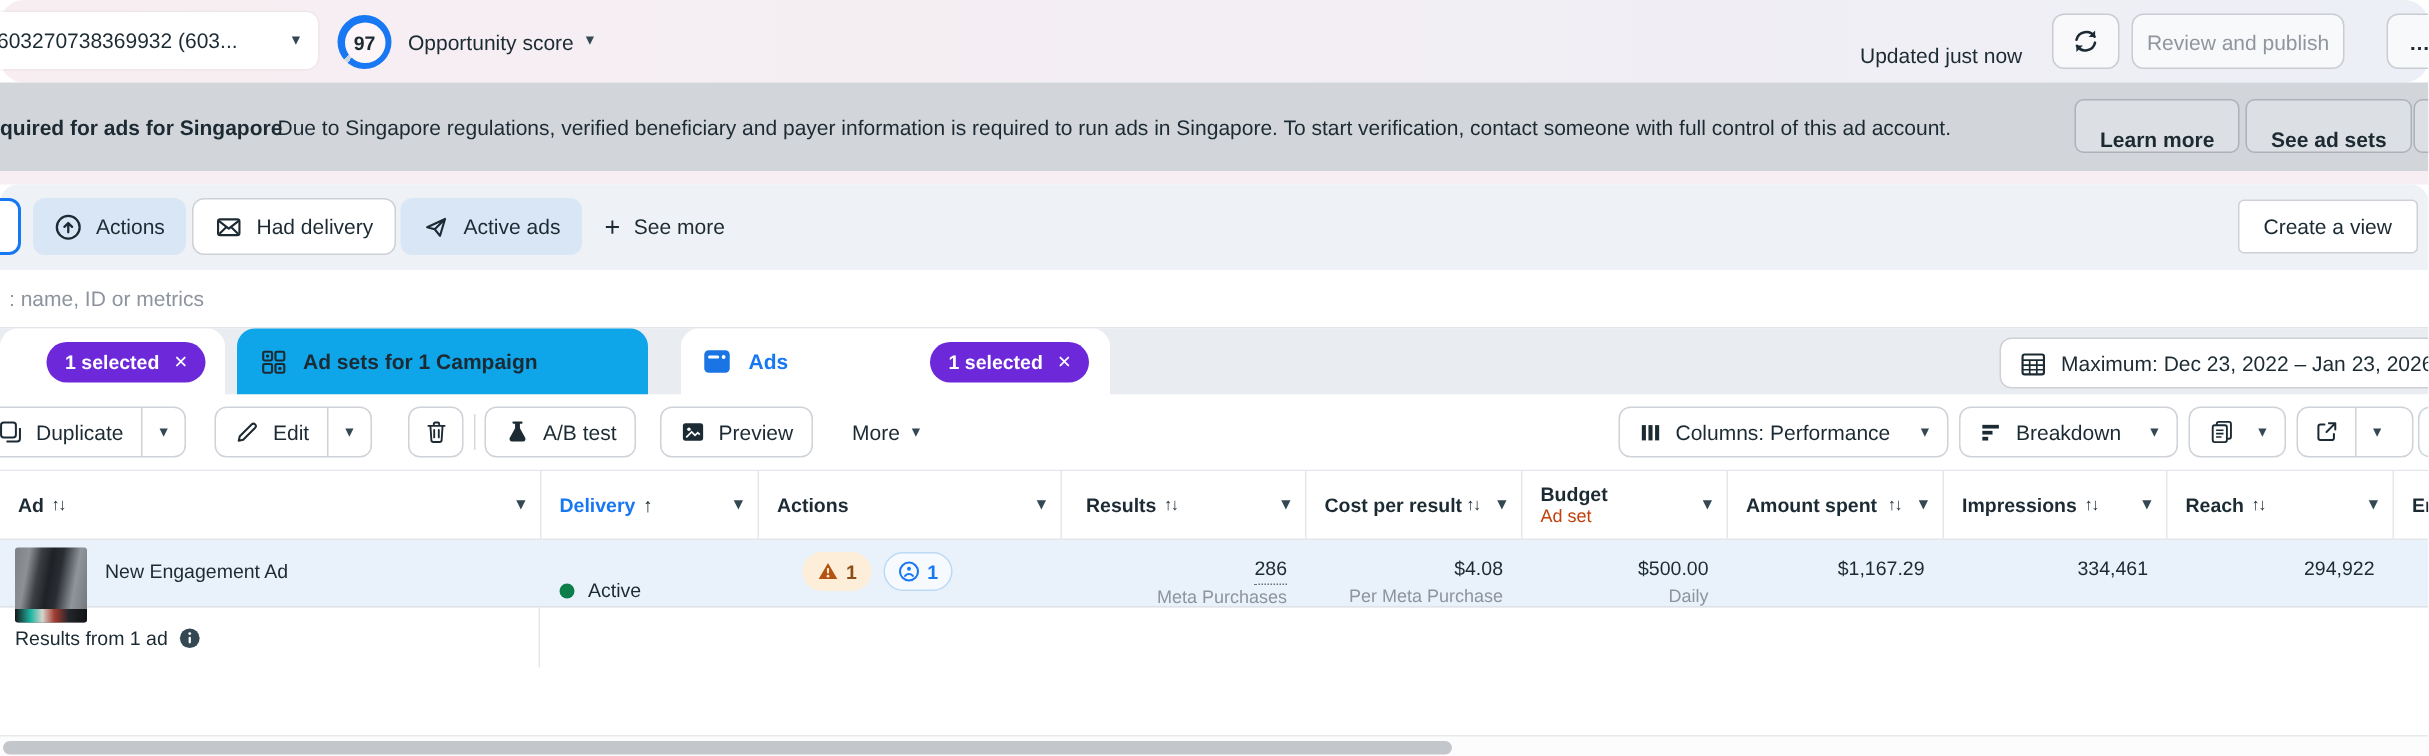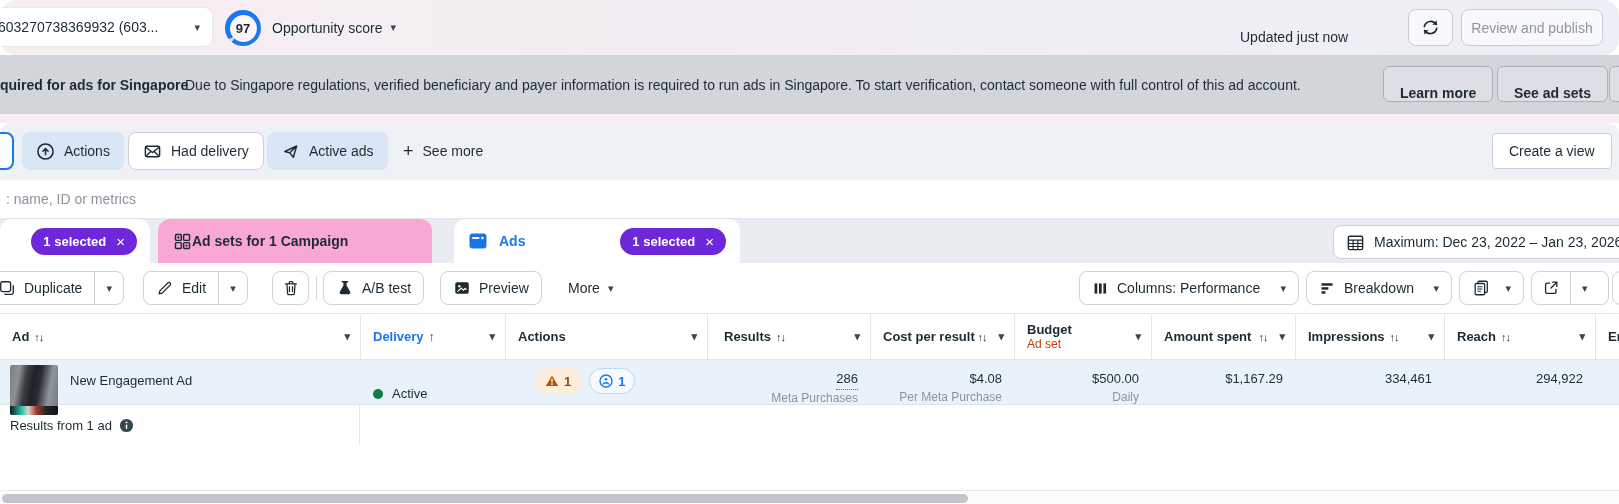--- a/index.html
+++ b/index.html
@@ -14,21 +14,21 @@
   .caret{font-size:11px;color:#344854;line-height:1;}
   .acct-btn .caret{margin-left:auto;padding-left:8px;}
   .score-ring{position:absolute;left:225px;top:10px;width:36px;height:36px;border-radius:50%;
               background:conic-gradient(from 230deg,#1877f2 0 349deg,#cfd5de 349deg 360deg);
               display:flex;align-items:center;justify-content:center;}
   .score-ring .inner{width:27px;height:27px;border-radius:50%;background:#fdf5f7;display:flex;align-items:center;justify-content:center;
                      font-size:13px;font-weight:bold;}
   .score-lbl{position:absolute;left:272px;top:0;height:55px;display:flex;align-items:center;gap:8px;font-size:14px;}
   .updated{position:absolute;left:1240px;top:0;height:73px;display:flex;align-items:center;font-size:14px;}
   .tb-btn{position:absolute;top:9px;height:37px;background:rgba(255,255,255,0.6);border:1px solid #c9ccd3;border-radius:8px;
-          display:flex;align-items:center;justify-content:center;font-size:14px;margin-left:40px;}
+          display:flex;align-items:center;justify-content:center;font-size:14px;}
   
   .banner{position:relative;height:59px;background:#d2d5da;}
   .banner .title{position:absolute;left:0;top:0;height:59px;display:flex;align-items:center;font-weight:bold;font-size:14px;white-space:nowrap;}
   .banner .msg{position:absolute;left:185px;top:0;height:59px;width:1160px;display:flex;align-items:center;font-size:14px;
                white-space:nowrap;overflow:hidden;}
   .banner-btn{position:absolute;top:11px;height:36px;background:#dcdfe3;border:1px solid #adb2ba;border-radius:6px;
               display:flex;align-items:flex-end;padding:0 16px;font-size:14px;font-weight:bold;white-space:nowrap;}
   
   .pinkstrip{height:9px;background:#f7eef3;}
   
@@ -179,21 +179,21 @@
     <input type="text" placeholder=": name, ID or metrics" style="">
   </div>
 
   <div class="tabsrow">
     <div class="tab" style="left:0;width:150px;background:#fff;justify-content:flex-end;padding-right:13px;">
       <div class="selbadge">
         <span>1 selected</span>
         <span class="x">×</span>
       </div>
     </div>
-    <div class="tab" style="left:158px;width:274px;background:#f9a8d4;gap:0;padding-left:15px;">
+    <div class="tab" style="left:158px;width:274px;background:#0ea5e9;gap:10px;padding-left:15px;">
       <svg viewBox="0 0 20 20" width="19" height="19">
         <rect x="2.6" y="2.6" width="6.2" height="6.2" rx="1" fill="none" stroke="#1c2b33" stroke-width="1.5"></rect>
         <rect x="11.2" y="2.6" width="6.2" height="6.2" rx="1" fill="none" stroke="#1c2b33" stroke-width="1.5"></rect>
         <rect x="2.6" y="11.2" width="6.2" height="6.2" rx="1" fill="none" stroke="#1c2b33" stroke-width="1.5"></rect>
         <rect x="11.2" y="11.2" width="6.2" height="6.2" rx="1" fill="none" stroke="#1c2b33" stroke-width="1.5"></rect>
         <circle cx="5.7" cy="5.7" r="1.2" fill="#1c2b33"></circle>
           <circle cx="14.3" cy="14.3" r="1.2" fill="#1c2b33"></circle>
       </svg>
       <span class="tlabel">Ad sets for 1 Campaign</span>
     </div>

